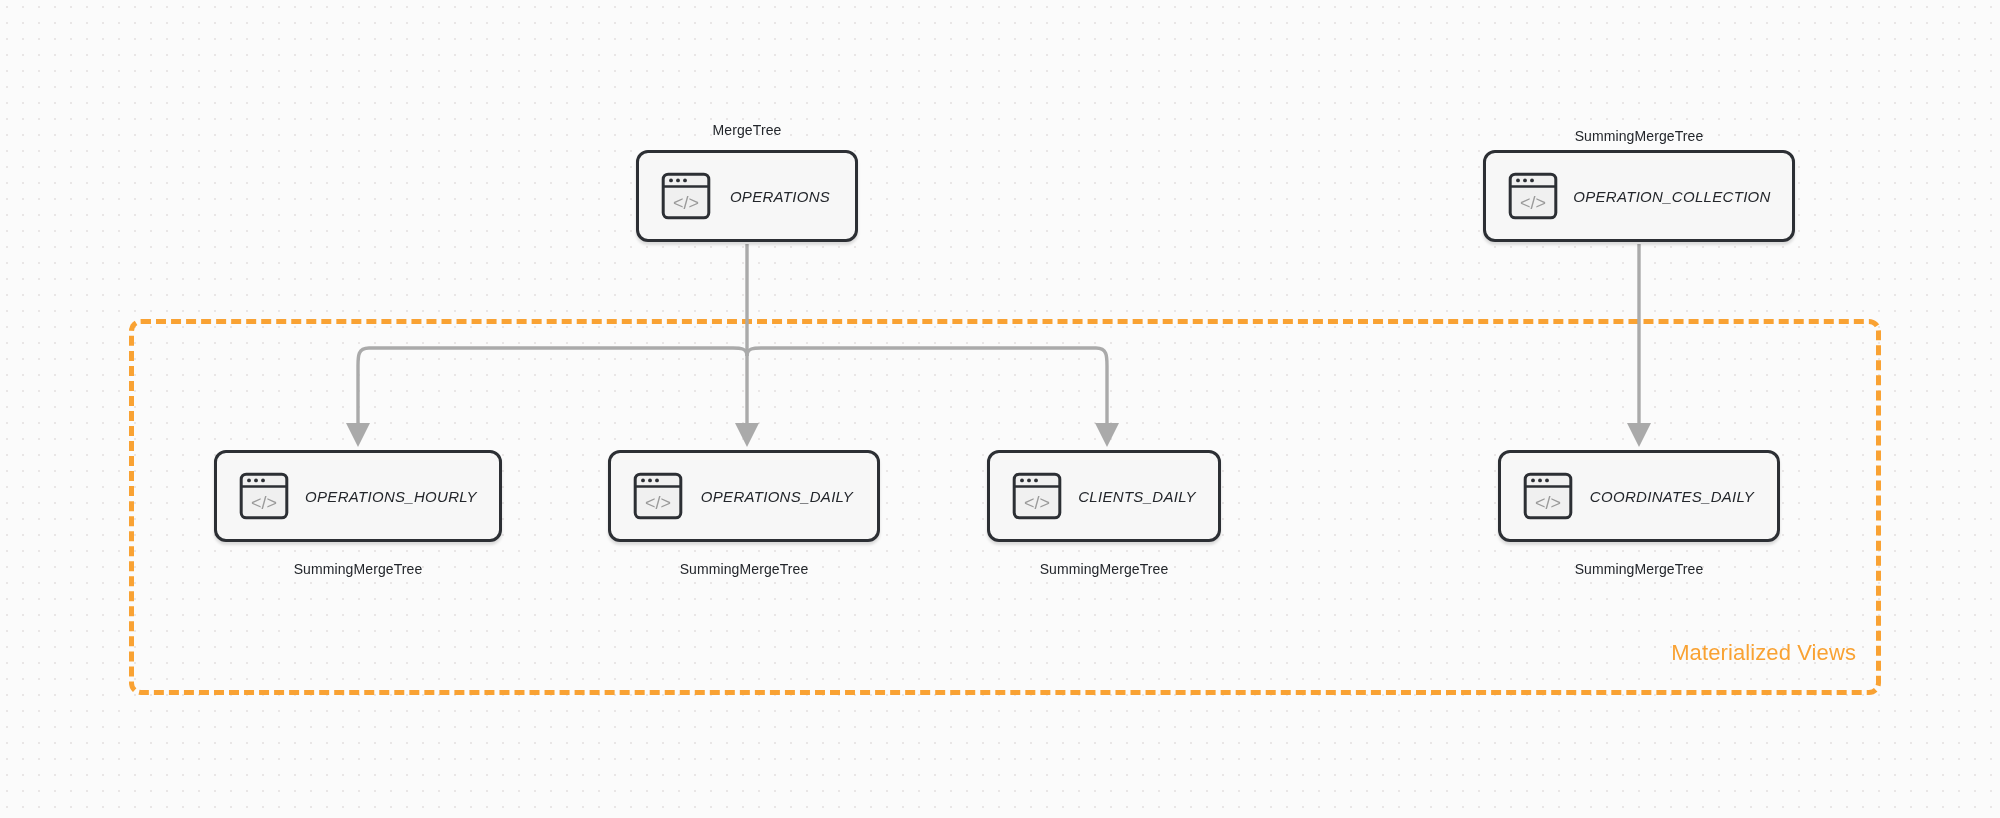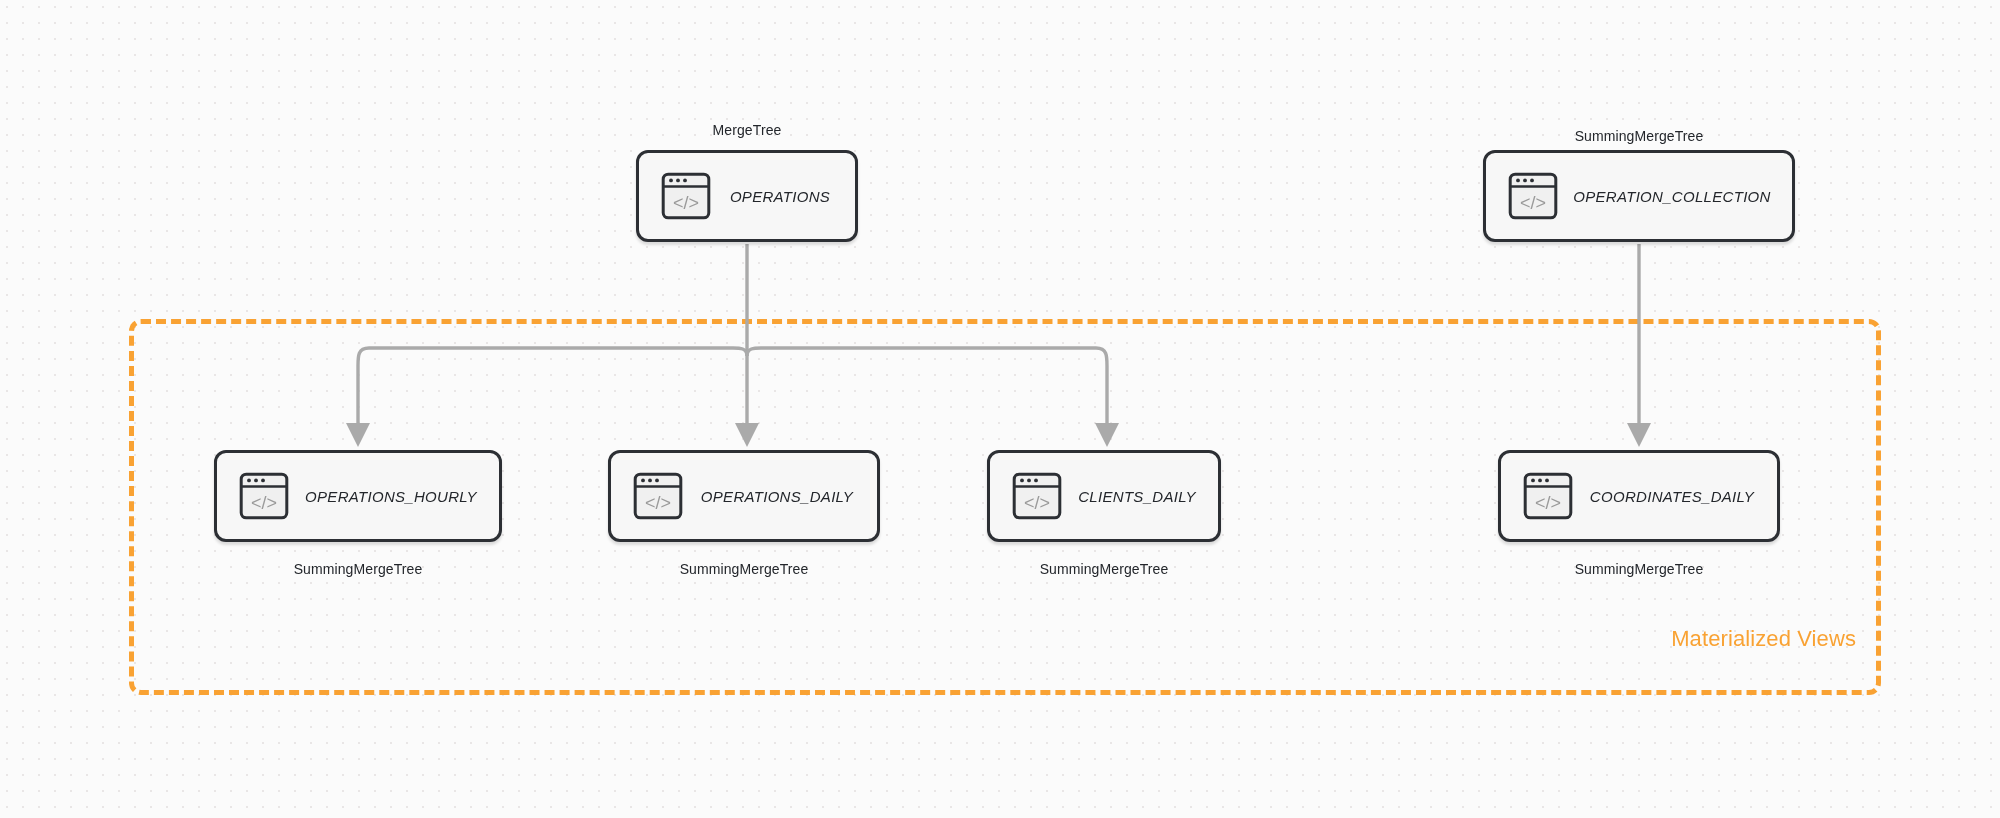--- a/index.html
+++ b/index.html
@@ -43,21 +43,21 @@
     top: 319px;
     width: 1752px;
     height: 376px;
     border: 5px dashed #f9a233;
     border-radius: 12px;
     box-sizing: border-box;
   }
   .mv-label {
     position: absolute;
     right: 20px;
-    bottom: 38px;
+    bottom: 24px;
     color: #f9a233;
     font-size: 22px;
     letter-spacing: 0.1px;
     white-space: nowrap;
   }
 
   
   .node {
     position: absolute;
     box-sizing: border-box;

